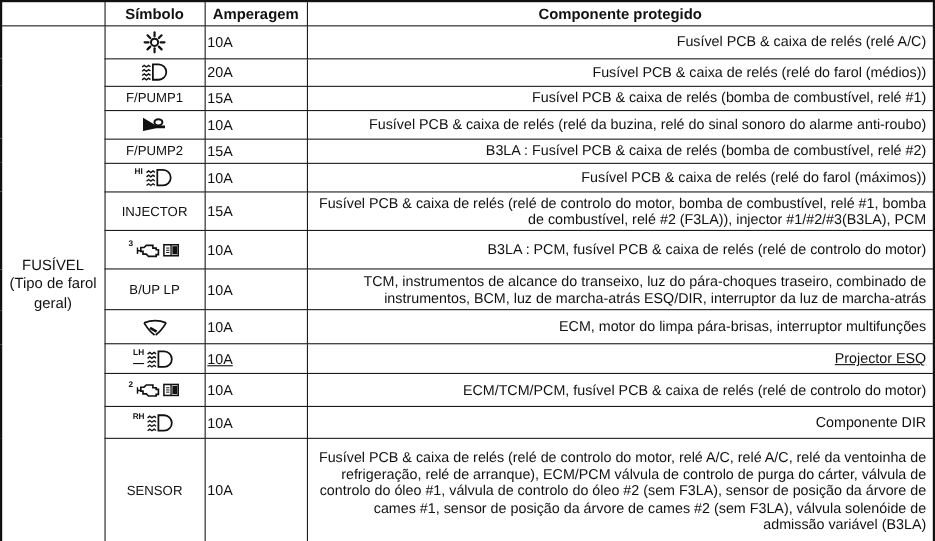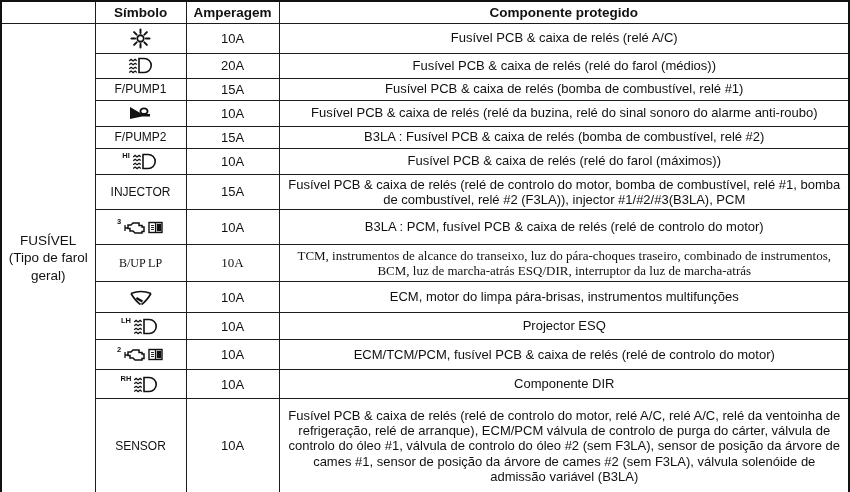--- a/index.html
+++ b/index.html
@@ -2,22 +2,22 @@
 <html><head>
 <meta charset="utf-8">
 <style>
   html,body{margin:0;padding:0;background:#fff;}
   body{font-family:"Liberation Sans","DejaVu Sans",sans-serif;color:#111;}
   .page{width:850px;height:492px;background:#fff;overflow:hidden;box-sizing:border-box;}
   table.fuse{border-collapse:collapse;width:848px;table-layout:fixed;border:2px solid #111;}
   td,th{border:1px solid #1c1c1c;vertical-align:middle;overflow:hidden;box-sizing:border-box;}
   th{font-size:13.5px;font-weight:bold;text-align:center;padding:2px 2px;height:20px;}
   td.sym{text-align:center;font-size:12px;padding:0 2px;white-space:nowrap;}
-  td.amp{text-align:center;font-size:13px;padding:1px 2px;}
-  td.comp{font-size:13px;line-height:1.18;padding:2px 6px 2px 7px;text-align:center;}
+  td.amp{text-align:left;font-size:13px;padding:1px 2px;}
+  td.comp{font-size:13px;line-height:1.18;padding:2px 6px 2px 7px;text-align:right;}
   td.group{text-align:center;font-size:13.5px;line-height:1.3;white-space:pre-line;padding:2px;}
   .pre{font-size:7.5px;font-weight:bold;position:relative;top:-6px;margin-right:1px;}
   .icon{display:inline-block;vertical-align:middle;line-height:0;margin:0 1px;}
   .icon svg{display:inline-block;vertical-align:middle;}
 </style>
 </head>
 <body>
 
 <div class="page">
   <table class="fuse">
@@ -111,38 +111,38 @@
                 <path d="M5,5 L8,5 L10,3 L16,3 L16,5.5 L19,5.5 L19,7 L21,7 L21,11.5 L19,11.5 L19,13 L12,13 L10,11 L7,11 L7,8.5 L5,8.5 Z" fill="none" stroke="#111" stroke-width="1.5"></path>
               </svg></span><span class="icon"><svg width="15" height="13" viewBox="0 0 15 13">
                 <rect x="1" y="1.5" width="13" height="10" fill="none" stroke="#111" stroke-width="1.4"></rect>
                 <line x1="7.5" y1="1.5" x2="7.5" y2="11.5" stroke="#111" stroke-width="1.2"></line>
                 <path d="M3,4.5 h3 M3,6.5 h3 M3,8.5 h3" stroke="#111" stroke-width="0.9"></path>
                 <rect x="8.7" y="2.8" width="4.4" height="7.4" fill="#111"></rect>
               </svg></span></td>
           <td class="amp">10A</td>
           <td class="comp">B3LA : PCM, fusível PCB &amp; caixa de relés (relé de controlo do motor)</td>
         </tr>
-        <tr style="height: 37px; font-family: Liberation Serif, serif;">
+        <tr style="height: 37px;">
           <td class="sym"><span>B/UP LP</span></td>
           <td class="amp">10A</td>
           <td class="comp">TCM, instrumentos de alcance do transeixo, luz do pára-choques traseiro, combinado de instrumentos, BCM, luz de marcha-atrás ESQ/DIR, interruptor da luz de marcha-atrás</td>
         </tr>
         <tr style="height: 31px;">
           <td class="sym"><span class="icon"><svg width="24" height="17" viewBox="0 0 24 17">
                 <g fill="none" stroke="#111" stroke-width="1.6">
                   <path d="M2,4.5 Q12,0.5 22,4.5"></path>
                   <path d="M2,4.5 Q6.5,12 11.5,15.5"></path>
                   <path d="M22,4.5 Q17.5,12 12.5,15.5"></path>
                 </g>
                 <path d="M8,8 L14,11.5 L12.8,13.5 L6.8,10 Z" fill="#111"></path>
               </svg></span></td>
           <td class="amp">10A</td>
-          <td class="comp">ECM, motor do limpa pára-brisas, instrumentos multifunções</td>
+          <td class="comp">ECM, motor do limpa pára-brisas, interruptor multifunções</td>
         </tr>
-        <tr style="height: 27px;">
+        <tr style="height: 27px; text-decoration: underline;">
           <td class="sym"><span class="pre">LH</span><span class="icon"><svg width="26" height="17" viewBox="0 0 26 17">
                 <path d="M11,1.5 h5.2 a6.9,6.9 0 0 1 0,14 H11 z" fill="none" stroke="#111" stroke-width="1.6"></path>
                 <g fill="none" stroke="#111" stroke-width="1.25">
                   <path d="M1.2,3.9 L3.1,2.4 L5.1,3.9 L7.1,2.4 L8.8,3.7"></path>
                   <path d="M1.2,7.8 L3.1,6.3 L5.1,7.8 L7.1,6.3 L8.8,7.6"></path>
                   <path d="M1.2,11.7 L3.1,10.2 L5.1,11.7 L7.1,10.2 L8.8,11.5"></path>
                   <path d="M1.2,15.6 L3.1,14.1 L5.1,15.6 L7.1,14.1 L8.8,15.4"></path>
                 </g>
               </svg></span></td>
           <td class="amp">10A</td>

